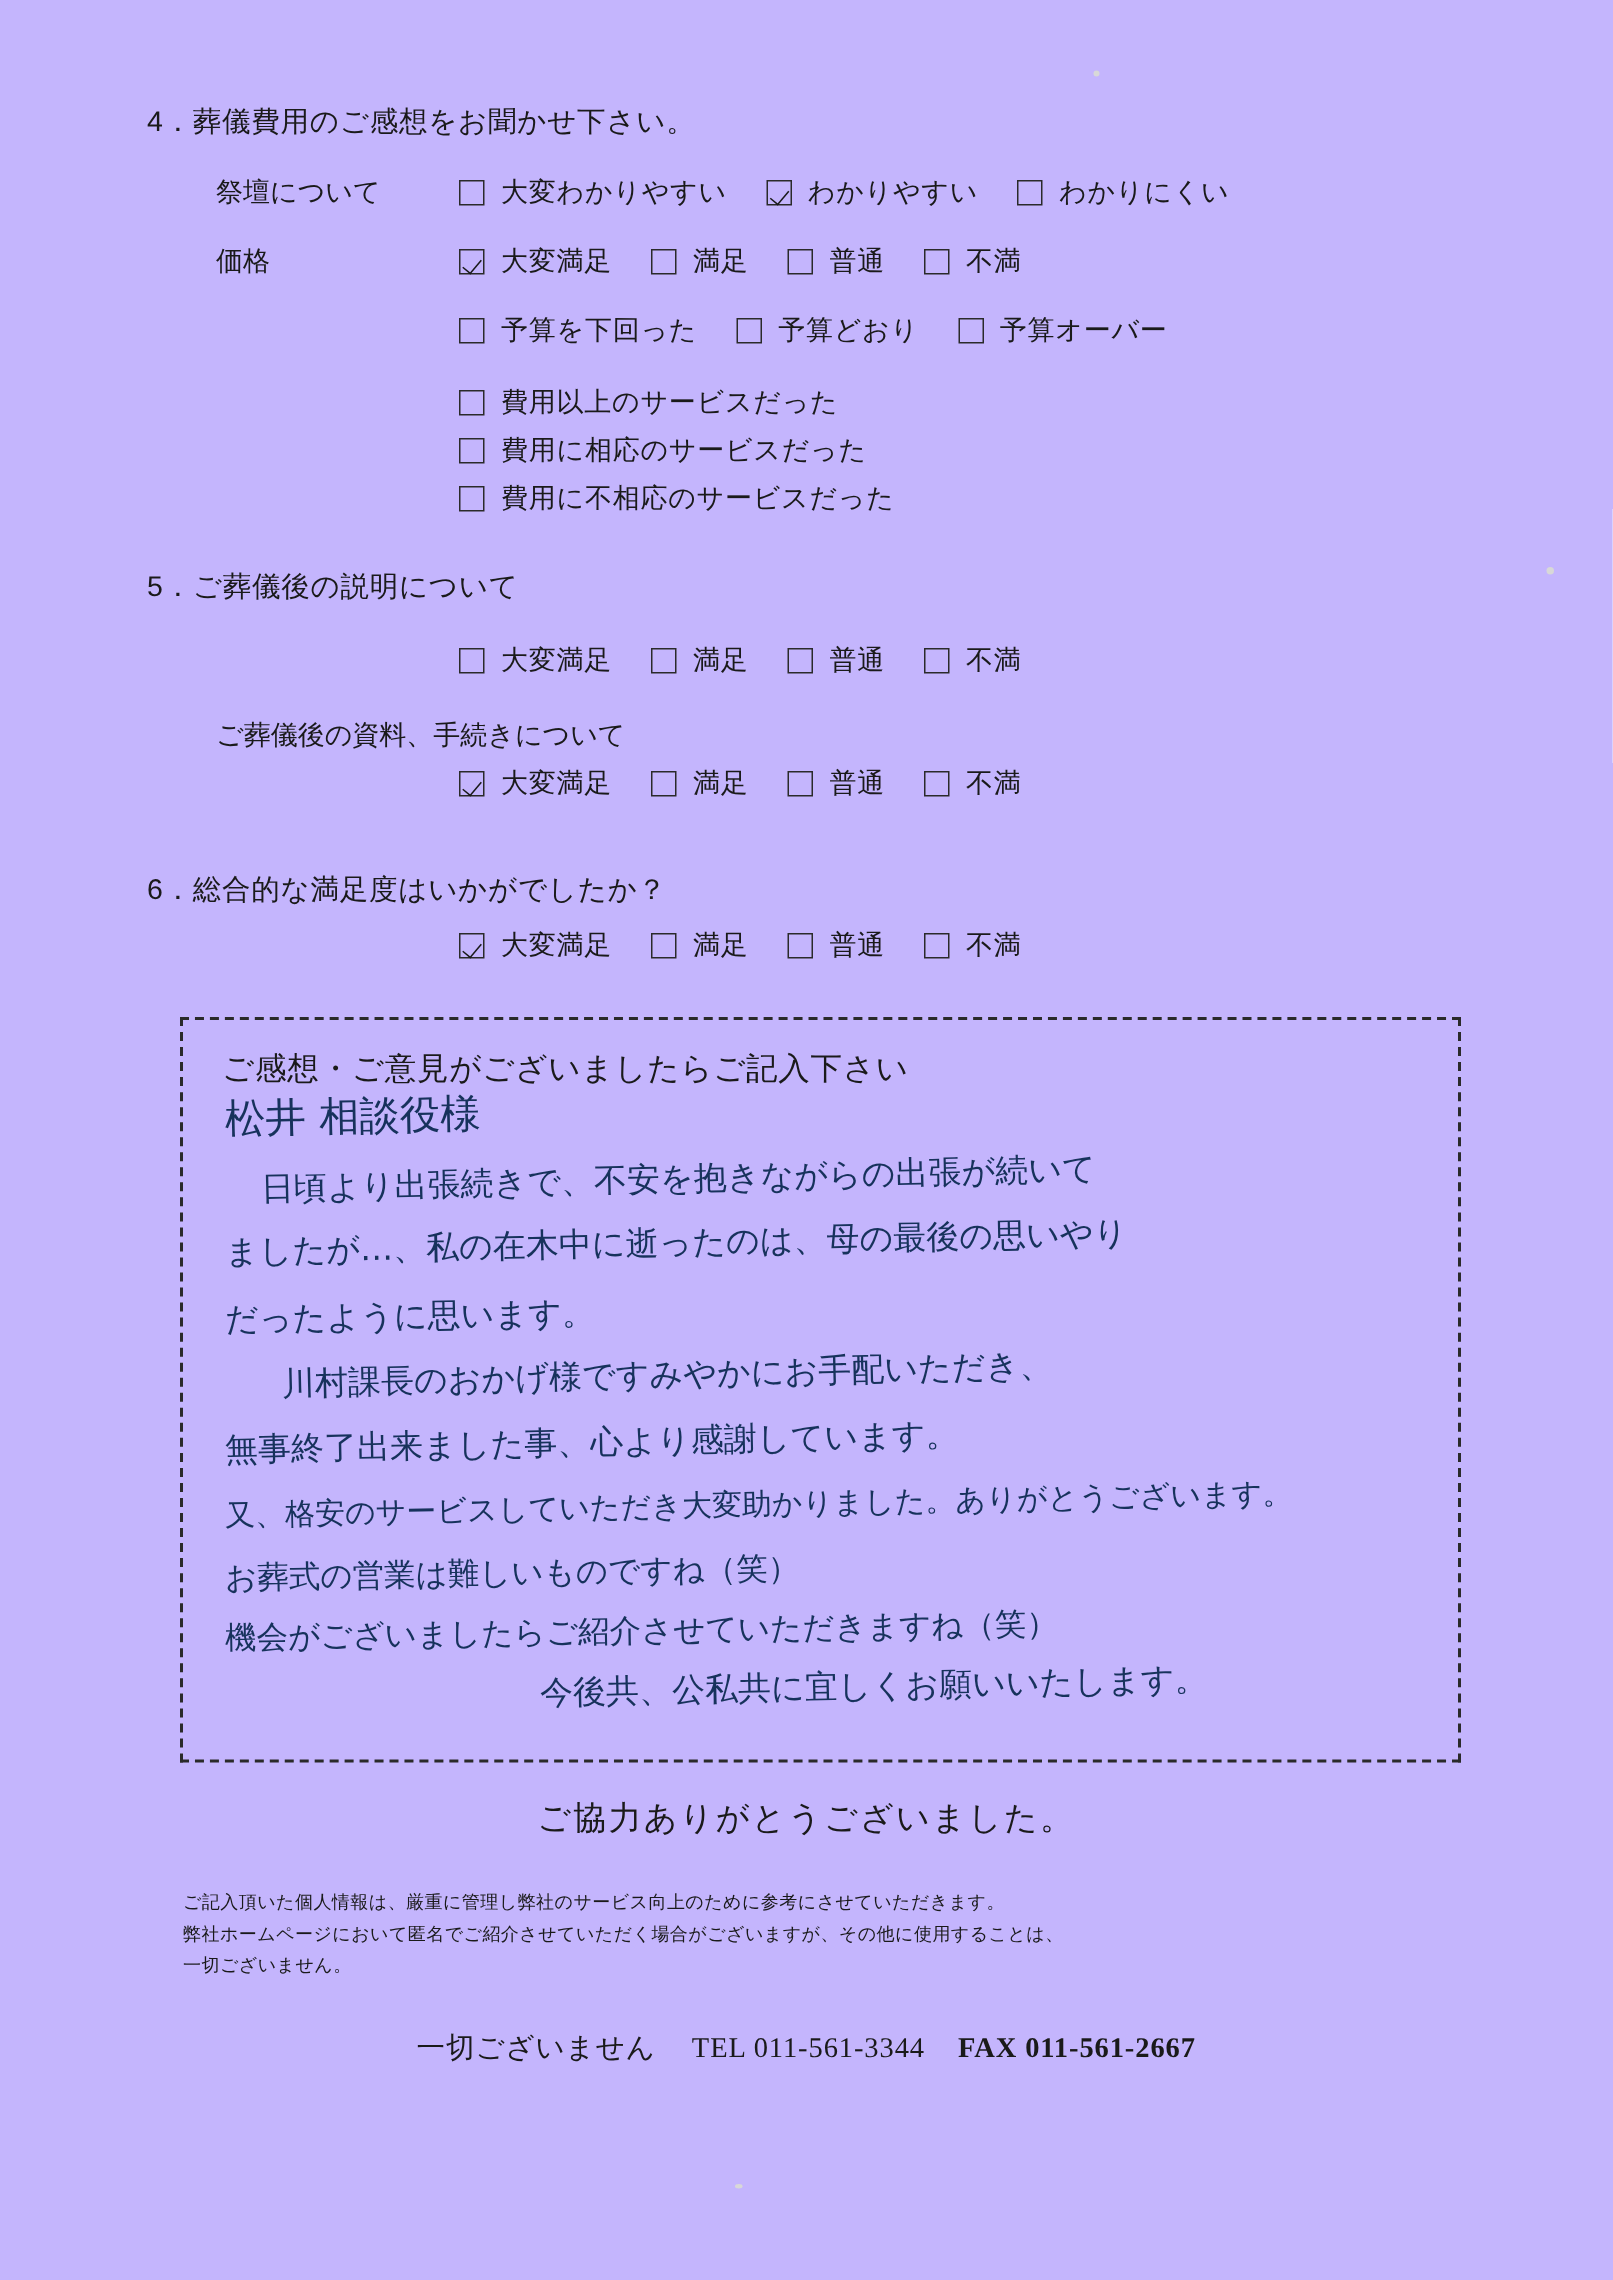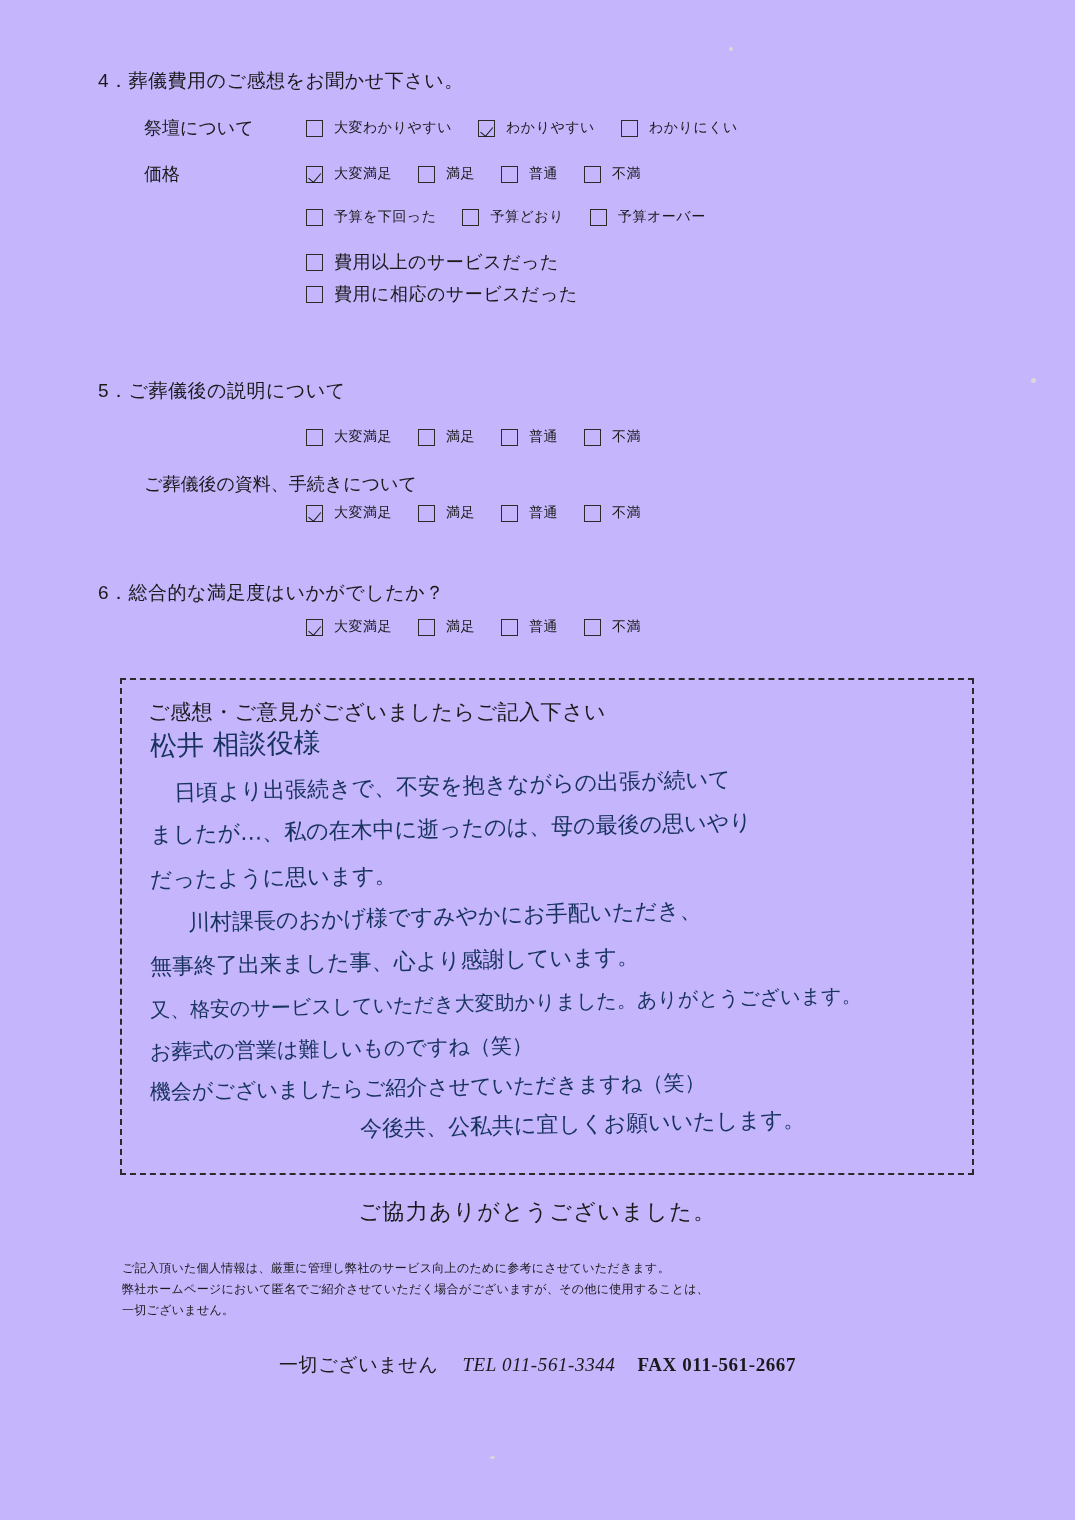--- a/index.html
+++ b/index.html
@@ -32,21 +32,21 @@
     align-items: center;
     white-space: nowrap;
   }
   .label {
     font-size: 18px;
     letter-spacing: 0.5px;
   }
   .opt {
     display: inline-flex;
     align-items: center;
-    font-size: 14px;
+    font-size: 18px;
     letter-spacing: 0.5px;
   }
   .box {
     display: inline-block;
     position: relative;
     width: 15px;
     height: 15px;
     border: 1.4px solid #2a2a2a;
     margin-right: 11px;
     flex: none;
@@ -135,21 +135,21 @@
     top: 1352px;
     text-align: center;
     font-size: 19px;
     letter-spacing: 0.6px;
   }
   #company .tel, #company .fax {
     font-family: "Liberation Serif", serif;
   }
   #company .fax { font-weight: bold; }
   #company .name { margin-right: 24px; }
-  #company .tel { margin-right: 22px; font-style: italic; }
+  #company .tel { margin-right: 22px; }
 
   
   .speck {
     position: absolute;
     background: #d8d8d8;
     border-radius: 50%;
   }
 </style>
 </head>
 <body>
@@ -211,20 +211,24 @@
     </div>
 
     <div class="stacked">
       <div class="row">
         <span class="box"></span>
         <span class="label">費用以上のサービスだった</span>
       </div>
       <div class="row">
         <span class="box"></span>
         <span class="label">費用に相応のサービスだった</span>
+      </div>
+      <div class="row">
+        <span class="box"></span>
+        <span class="label">費用に不相応のサービスだった</span>
       </div>
     </div>
   </div>
 
   <div id="sec5">
     <div class="q-title">5．ご葬儀後の説明について</div>
 
     <div class="row grp-opts">
       <span class="opt">
         <span class="box"></span>

